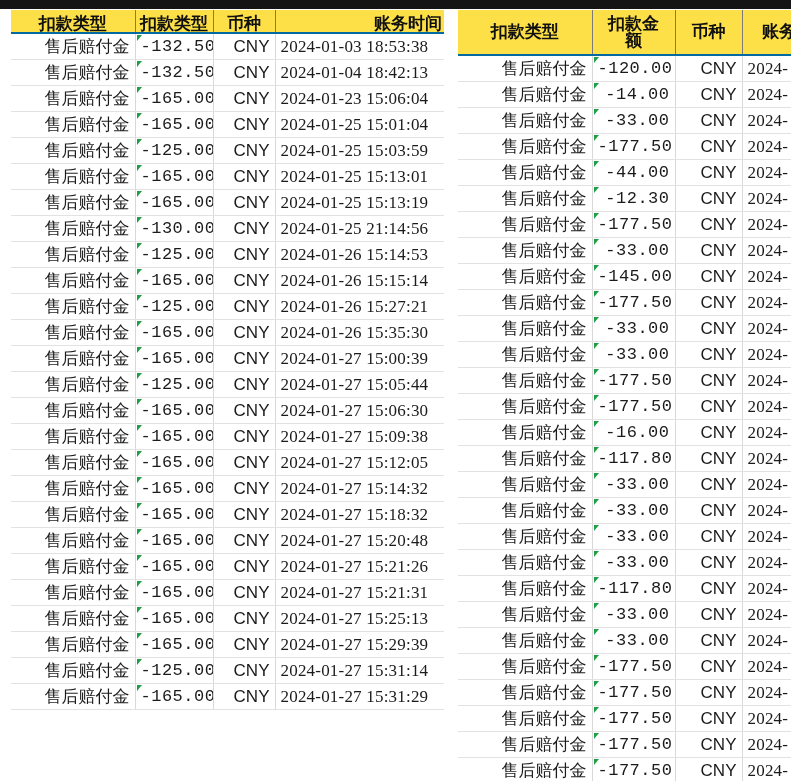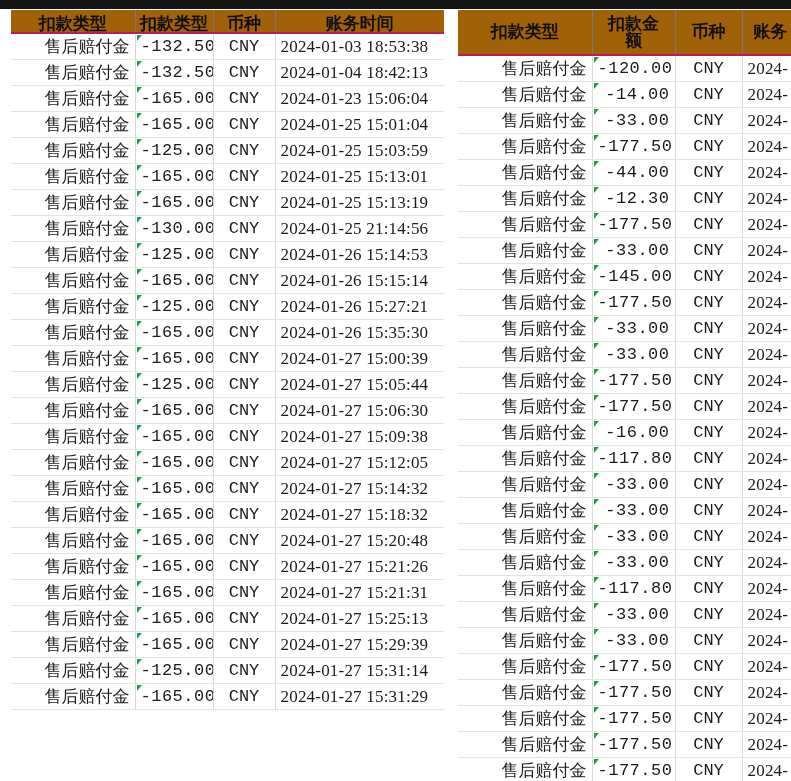--- a/index.html
+++ b/index.html
@@ -26,52 +26,52 @@
 
   
   .sheet {
     position: absolute;
     border-collapse: collapse;
     table-layout: fixed;
     background: #ffffff;
   }
 
   .sheet th {
-    background: #a16207;
+    background: #fde047;
     border-right: 1px solid #7a7a7a;
-    border-bottom: 2px solid #be185d;
+    border-bottom: 2px solid #0369a1;
     font-weight: bold;
     font-size: 17px;
     color: #101010;
     text-align: center;
     padding: 0 2px;
     line-height: 1.02;
     overflow: hidden;
   }
-  .sheet th.last { border-right: none; }
+  .sheet th.last { border-right: none; text-align: right; }
 
   .sheet td {
     border-bottom: 1px solid #e2e2e2;
     border-right: 1px solid #d8d8d8;
     font-size: 17px;
     color: #1b1b1b;
     height: 25px;
     padding: 0 5px;
     white-space: nowrap;
     overflow: hidden;
     line-height: 25px;
   }
   .sheet td.last { border-right: none; }
 
   .c-type   { text-align: right;  padding-left: 9px; }
   .c-amount { text-align: right;  position: relative; padding-left: 9px;
               font-family: Liberation Mono, monospace;
               letter-spacing: .5px; font-size: 16px; }
-  .c-cur    { text-align: center;  padding-left: 7px;
-              font-family: Liberation Mono, monospace; font-size: 16px; }
+  .c-cur    { text-align: right;  padding-left: 7px;
+              font-family: Liberation Sans, sans-serif; font-size: 16px; }
   .c-date   { text-align: left;  padding-left: 7px;
               font-family: "Liberation Serif", serif; font-size: 16px;
               letter-spacing: .2px; margin-left: 28px; }
 
   
   .c-amount::before {
     content: "";
     position: absolute;
     left: 1px; top: 1px;
     width: 0; height: 0;

